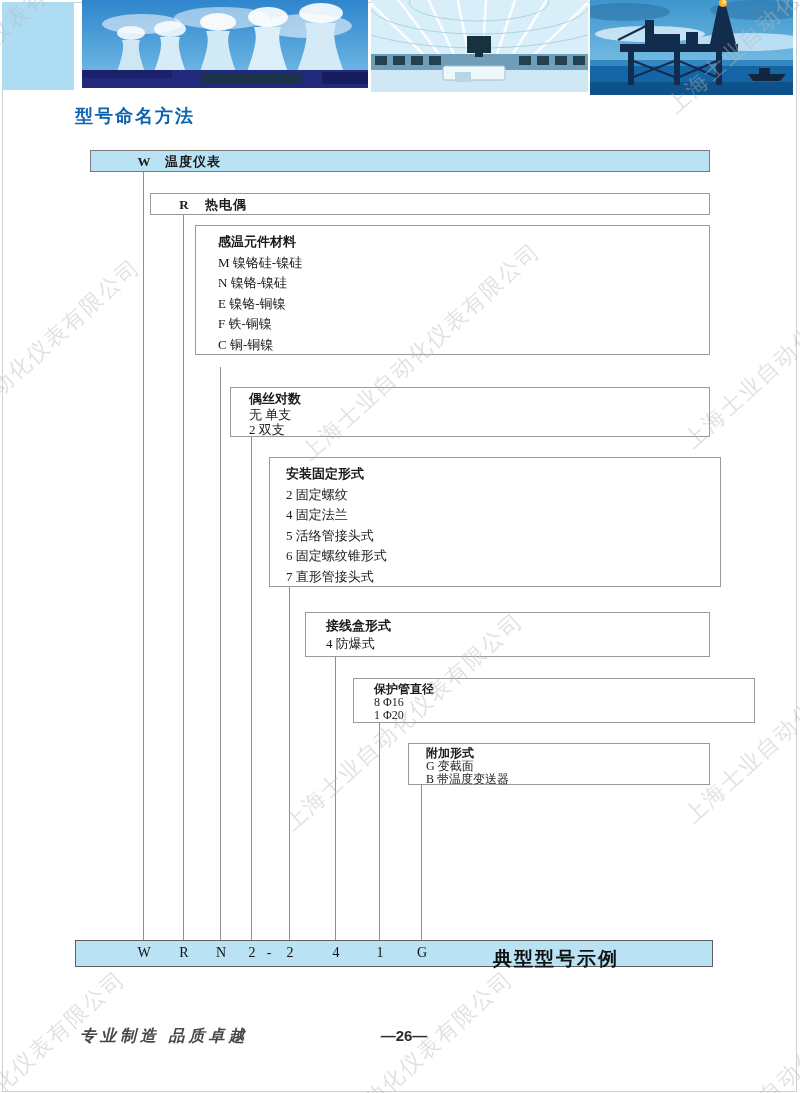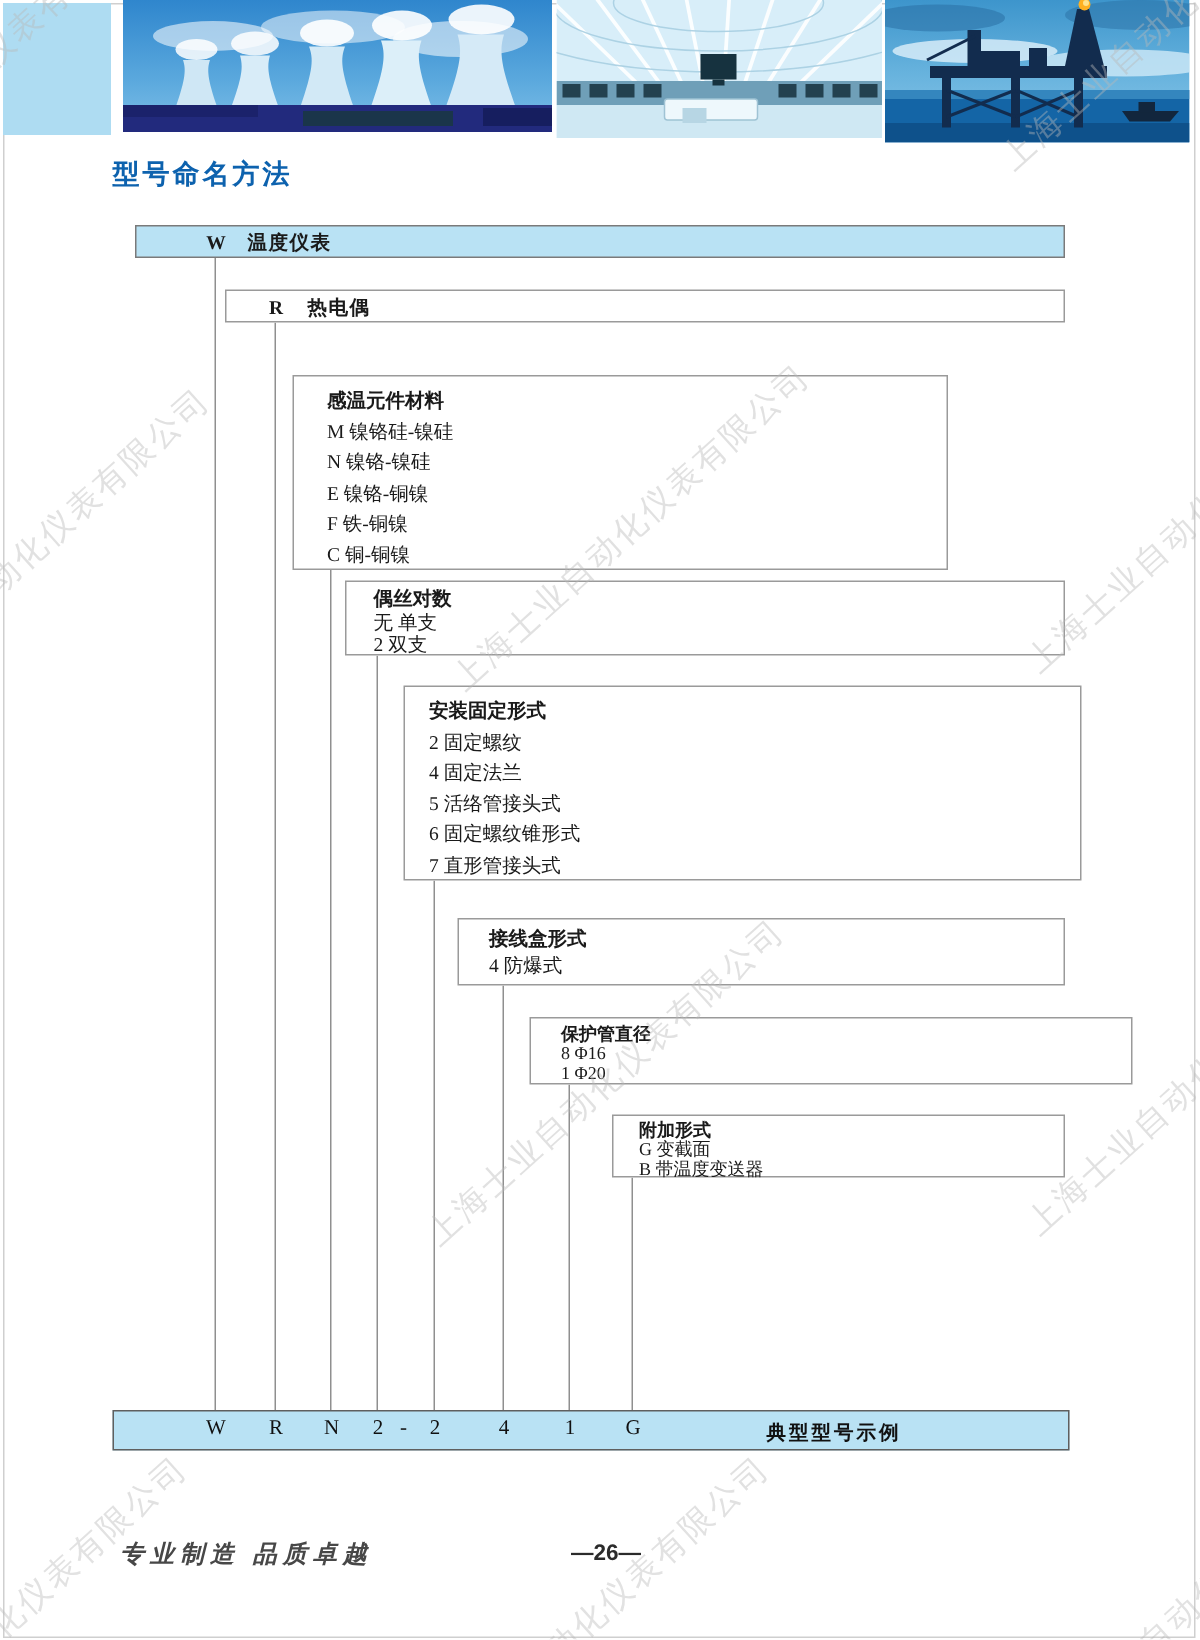--- a/index.html
+++ b/index.html
@@ -26,21 +26,21 @@
   .codeline .lbl{margin-left:14px;letter-spacing:1px;}
 
   .vline{position:absolute;width:1px;background:#8f8f8f;}
 
   
   .bar{position:absolute;left:75px;top:940px;width:638px;height:27px;background:#b9e2f4;
        border:1px solid #5f5f5f;box-sizing:border-box;}
   .bar .c{position:absolute;top:4px;width:18px;margin-left:-9px;text-align:center;
        font-size:14px;color:#111;}
   .bar .exlabel{position:absolute;top:5px;left:480px;transform:translateX(-50%);
-       font-size:13px;font-weight:bold;color:#111;letter-spacing:2px;white-space:nowrap;}
+       font-size:19px;font-weight:bold;color:#111;letter-spacing:2px;white-space:nowrap;}
 
   
   .wm{position:absolute;white-space:nowrap;font-family:"Liberation Sans","DejaVu Sans",sans-serif;
       font-size:22px;letter-spacing:2px;color:#b9b9b9;opacity:0.42;
       transform:rotate(-42deg);transform-origin:0 50%;pointer-events:none;z-index:5;}
 
   
   .slogan{position:absolute;left:80px;top:1026px;font-family:"Liberation Sans","DejaVu Sans",sans-serif;
       font-size:16px;font-weight:bold;font-style:italic;color:#474747;letter-spacing:4px;}
   .pagenum{position:absolute;left:376px;top:1027px;width:56px;text-align:center;
@@ -191,21 +191,21 @@
     </div>
   </div>
 
   <div class="box" style="left:150px;top:193px;width:560px;height:22px">
     <div class="codeline" style="padding-left:26px">
       <span class="code">R</span>
       <span class="lbl">热电偶</span>
     </div>
   </div>
 
-  <div class="box" style="left:195px;top:250px;width:437px;height:130px;padding:6px 0 0 22px;line-height:20.5px">
+  <div class="box" style="left:195px;top:225px;width:515px;height:130px;padding:6px 0 0 22px;line-height:20.5px">
     <div class="bt">感温元件材料</div>
     <div>M 镍铬硅-镍硅</div>
     <div>N 镍铬-镍硅</div>
     <div>E 镍铬-铜镍</div>
     <div>F 铁-铜镍</div>
     <div>C 铜-铜镍</div>
   </div>
 
   <div class="box" style="left:230px;top:387px;width:480px;height:50px;padding:3px 0 0 18px;line-height:15.5px">
     <div class="bt">偶丝对数</div>

